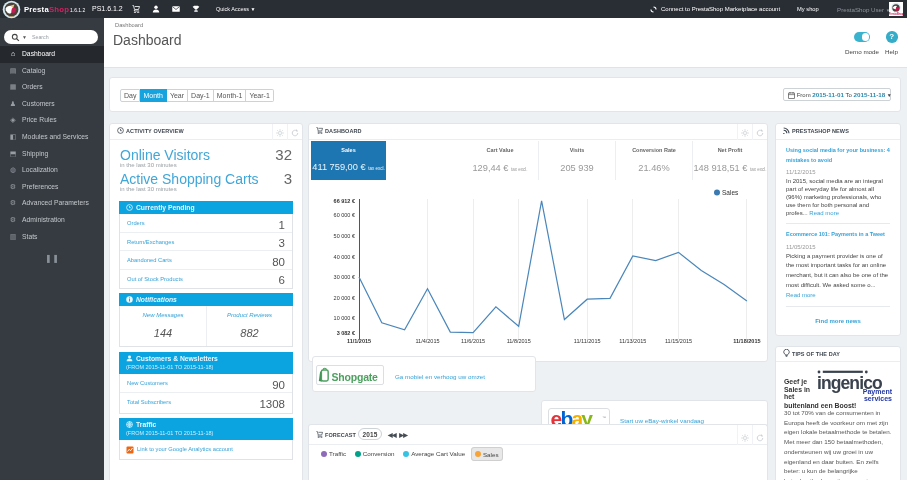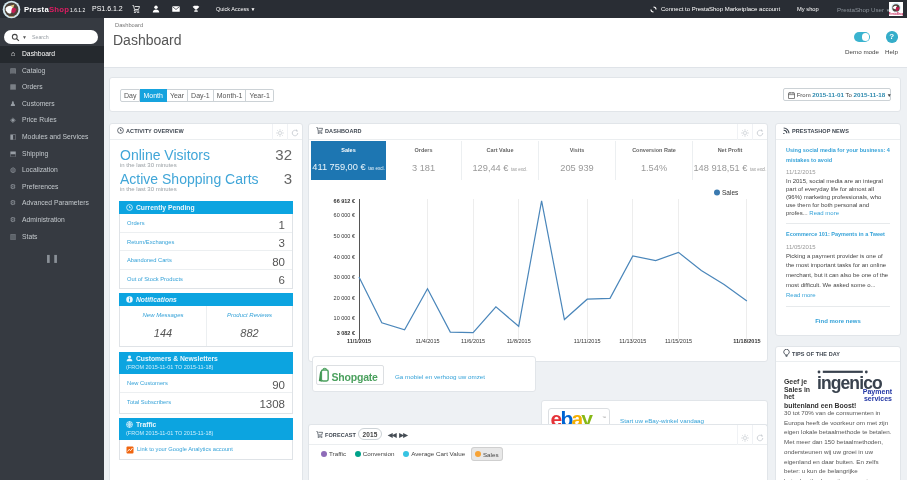--- a/index.html
+++ b/index.html
@@ -315,35 +315,31 @@
       </svg>DASHBOARD<span class="ptools"><span class="tbtn"><svg width="8" height="8" viewBox="0 0 16 16">
             <path d="M8 5a3 3 0 1 0 .01 0M8 0.5v3M8 12.5v3M0.5 8h3M12.5 8h3M2.7 2.7l2.1 2.1M11.2 11.2l2.1 2.1M13.3 2.7l-2.1 2.1M4.8 11.2l-2.1 2.1" fill="none" stroke="#c8cdd2" stroke-width="1.6"></path>
           </svg></span><span class="tbtn"><svg width="8" height="8" viewBox="0 0 16 16">
             <path d="M13.5 8a5.5 5.5 0 1 1-2-4.2M11 1v3h3" fill="none" stroke="#c8cdd2" stroke-width="1.8"></path>
           </svg></span></span></div>
   <div class="statrow">
     <div class="statcell sales" style="left:2px;width:75px;">
         <div class="lab">Sales</div>
         <div class="num">411 759,00 € <span class="txs">tax excl.</span></div>
       </div>
-    <div class="statcell" style="left:77px;width:76px;">
-        <div class="lab">Orders</div>
-        <div class="num">3 181</div>
-      </div>
     <div class="statcell" style="left:153px;width:77px;">
         <div class="lab">Cart Value</div>
         <div class="num">129,44 € <span class="txs">tax excl.</span></div>
       </div>
     <div class="statcell" style="left:230px;width:77px;">
         <div class="lab">Visits</div>
         <div class="num">205 939</div>
       </div>
     <div class="statcell" style="left:307px;width:77px;">
         <div class="lab">Conversion Rate</div>
-        <div class="num">1.54%</div>
+        <div class="num">21.46%</div>
       </div>
     <div class="statcell" style="left:384px;width:74px;border-right:none;">
         <div class="lab">Net Profit</div>
         <div class="num">148 918,51 € <span class="txs">tax excl.</span></div>
       </div>
   </div>
   <svg id="chart" style="position:absolute;left:0;top:55px;" width="458" height="182" viewBox="0 0 458 182">
     <line x1="50.0" x2="50.0" y1="20" y2="160" stroke="#ededed" stroke-width="1" shape-rendering="crispEdges"></line>
     <line x1="118.5" x2="118.5" y1="20" y2="160" stroke="#ededed" stroke-width="1" shape-rendering="crispEdges"></line>
     <line x1="164.1" x2="164.1" y1="20" y2="160" stroke="#ededed" stroke-width="1" shape-rendering="crispEdges"></line>

